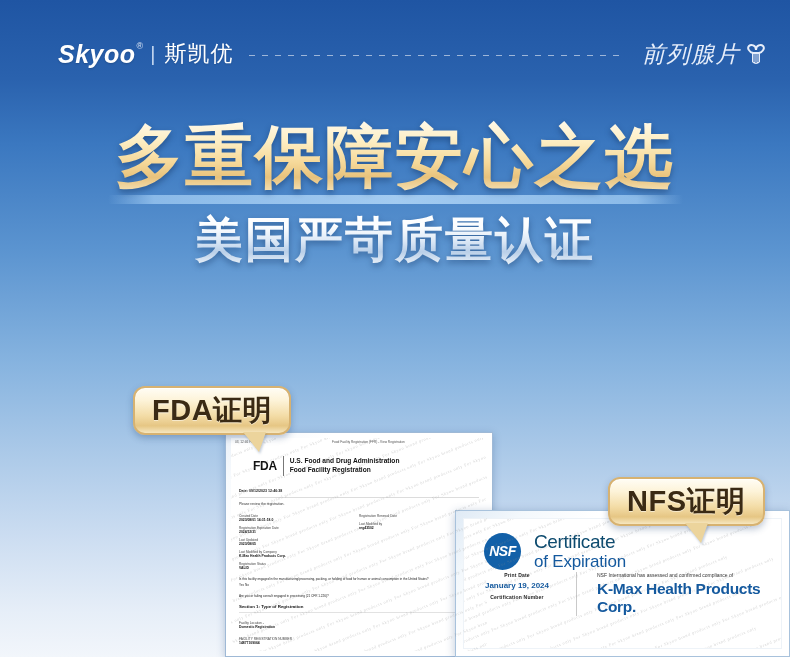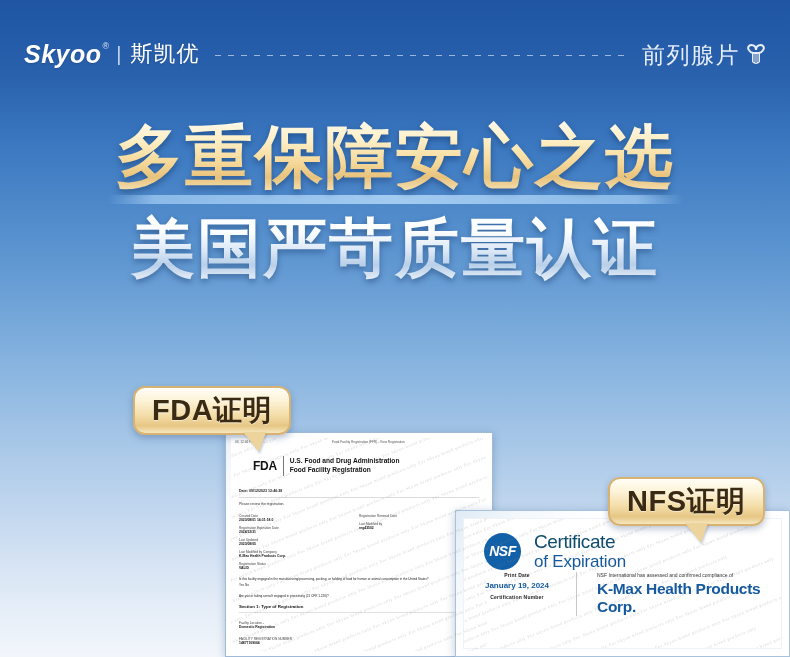--- a/index.html
+++ b/index.html
@@ -48,21 +48,21 @@
   .fan i:nth-child(4){ transform:rotate(36deg); }
   .fan i:nth-child(5){ transform:rotate(46deg); }
   .fan i:nth-child(6){ transform:rotate(-4deg); }
   .fan i:nth-child(7){ transform:rotate(-14deg); }
   .fan i:nth-child(8){ transform:rotate(56deg); }
 
   
   .header {
     position:absolute; left:0; top:0;
     width:790px; height:108px;
-    display:flex; align-items:center;
+    display:flex; align-items:center;padding-left:34px;
   }
   .brand {
     display:flex; align-items:center;
     margin-left:24px;
     white-space:nowrap;
   }
   .brand-latin {
     font-style:italic;
     font-weight:bold;
     font-size:25px;
@@ -93,23 +93,24 @@
   .hdr-dash {
     flex:1;
     height:1px;
     margin:0 16px;
     background:repeating-linear-gradient(90deg,
       rgba(255,255,255,.55) 0px, rgba(255,255,255,.55) 6px,
       rgba(255,255,255,0) 6px, rgba(255,255,255,0) 13px);
     margin-top:3px;
   }
   .hdr-right {
-    display:flex; align-items:flex-end;
+    display:flex; align-items:center;
     margin-right:22px;
     white-space:nowrap;
+    font-style:italic;
   }
   .hdr-right-text {
     font-size:23px;
     color:#e7eefa;
     letter-spacing:1.5px;
   }
   .prostate-icon { margin-left:4px; display:block; }
 
   
   .title-wrap {
@@ -138,21 +139,21 @@
     background:linear-gradient(90deg,
       rgba(120,170,225,0) 0%,
       rgba(150,195,238,.85) 8%,
       rgba(168,207,243,.95) 50%,
       rgba(150,195,238,.85) 92%,
       rgba(120,170,225,0) 100%);
     border-radius:3px;
   }
   .title-silver {
     margin-top:9px;
-    font-size:64px;
+    font-size:48px;
     font-weight:bold;
     letter-spacing:2px;
     line-height:1.12;
     background:linear-gradient(180deg,#ffffff 0%,#fbfdff 26%,#dce8f6 52%,#b9cfe8 72%,#f4f8fc 100%);
     -webkit-background-clip:text;
     background-clip:text;
     color:transparent;
     -webkit-text-fill-color:transparent;
     filter:drop-shadow(0 3px 3px rgba(10,40,85,.42));
     display:inline-block;

